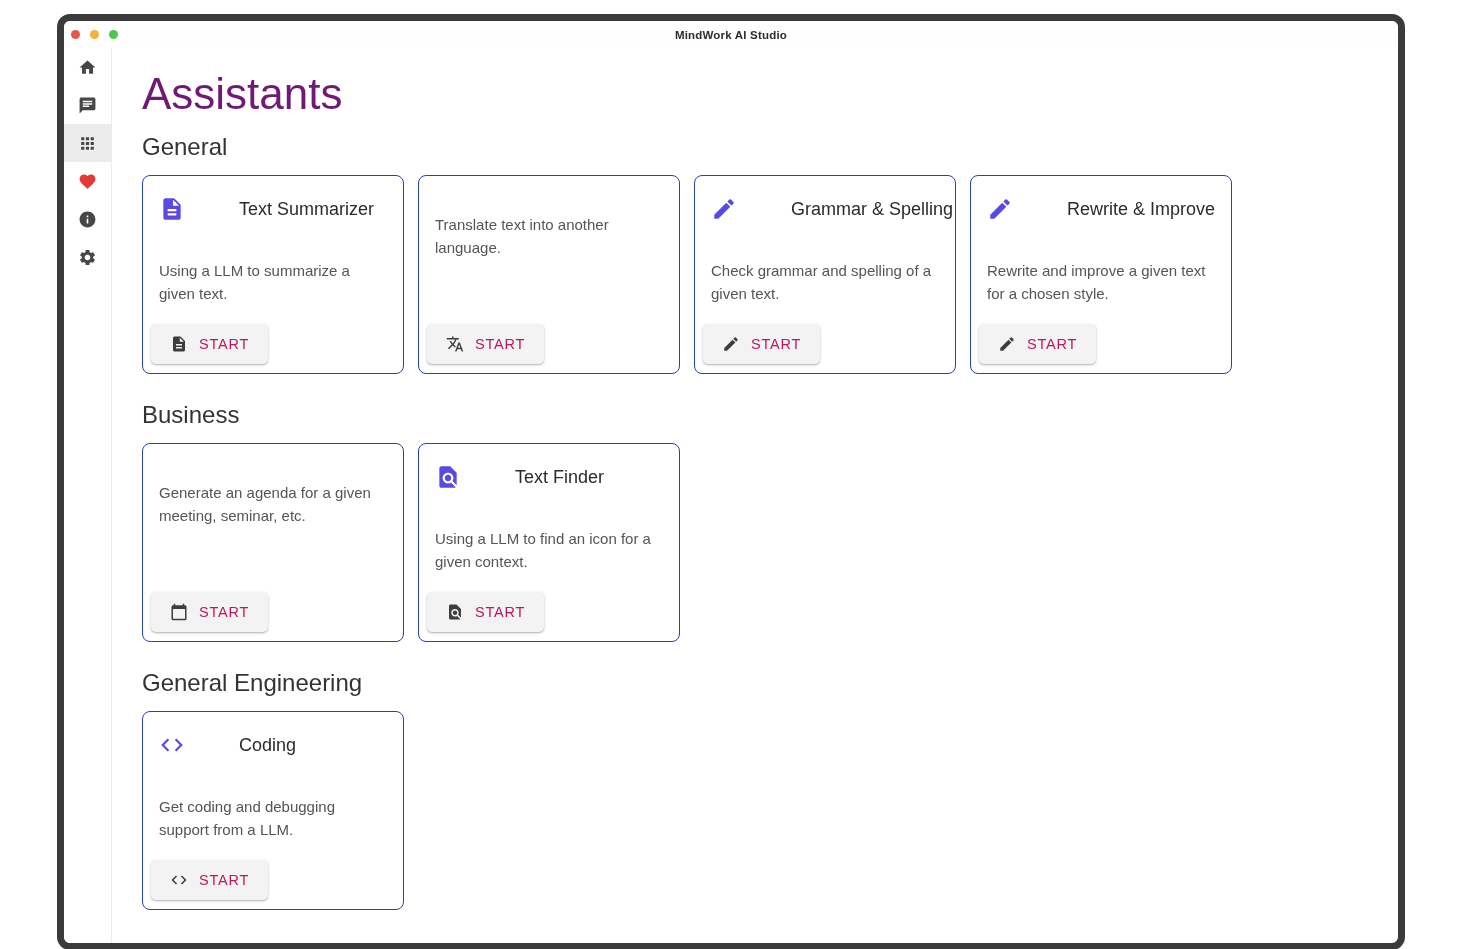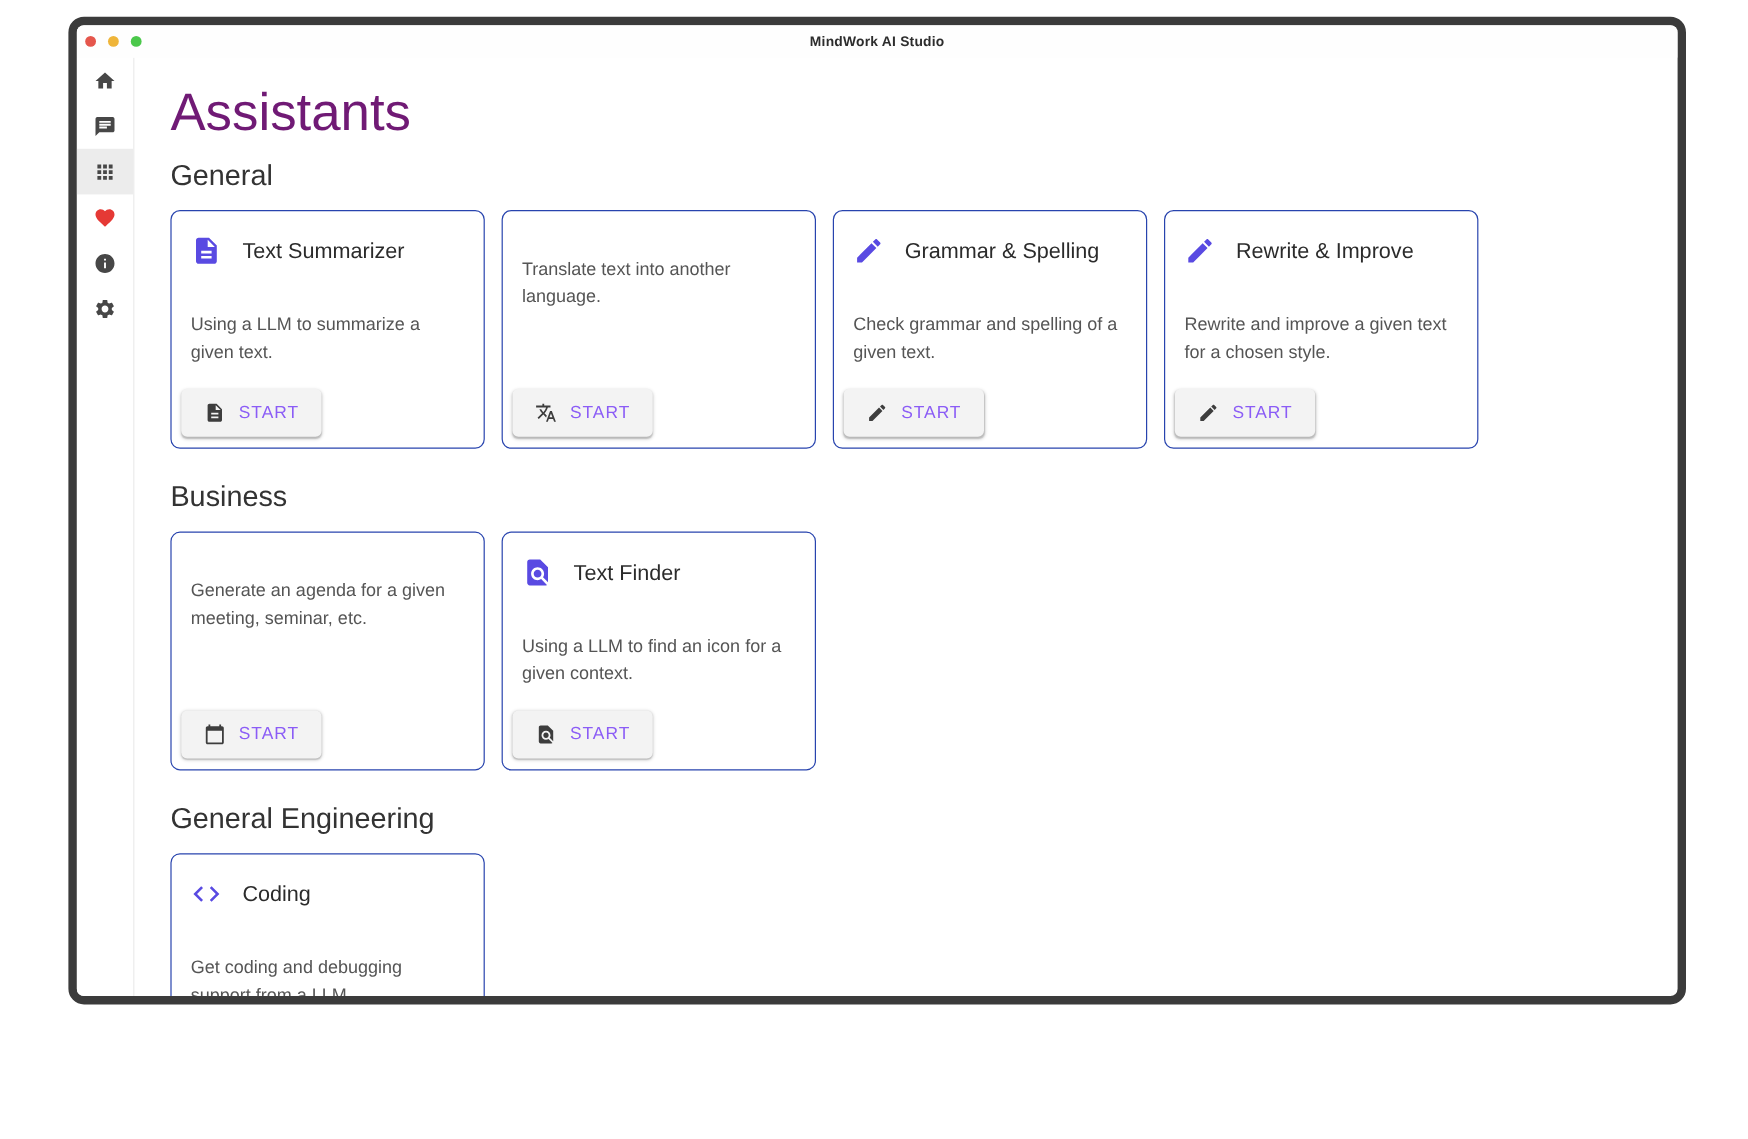--- a/index.html
+++ b/index.html
@@ -7,21 +7,21 @@
     --card-border:#2844AE;
     --frame:#3B3B3B;
   }
   *{box-sizing:border-box;}
   html,body{margin:0;padding:0;}
   body{
     width:1457px;height:949px;background:#ffffff;position:relative;overflow:hidden;
     font-family:"Liberation Sans",sans-serif;-webkit-font-smoothing:antialiased;
   }
   .window{
-    position:absolute;left:57px;top:14px;width:1348px;height:823px;
+    position:absolute;left:57px;top:14px;width:1348px;height:936px;
     border:7px solid var(--frame);border-radius:13px;background:#fff;
     overflow:hidden;display:flex;flex-direction:column;
   }
   .titlebar{flex:0 0 27px;height:27px;display:flex;align-items:center;justify-content:center;position:relative;background:#fefefe;}
   .traffic{position:absolute;left:7px;top:0;height:100%;display:flex;align-items:center;gap:10px;}
   .tl{width:9px;height:9px;border-radius:50%;display:inline-block;cursor:pointer;}
   .title-text{font-size:11.5px;font-weight:bold;color:#2d2d2d;letter-spacing:.2px;}
   .main{flex:1;display:flex;min-height:0;}
   .sidebar{width:48px;flex:0 0 48px;border-right:1px solid #ececec;background:#fff;}
   .nav-item{height:38px;display:flex;align-items:center;justify-content:center;color:#474747;cursor:pointer;}
@@ -31,27 +31,27 @@
   .page-title{font-size:44px;line-height:1.1;font-weight:400;color:#701a75;margin:18px 0 0;}
   .section-title{font-size:24px;line-height:34px;font-weight:400;color:#333;margin:24px 0 11px;}
   .section:first-child .section-title{margin-top:12px;}
   .cards{display:flex;gap:14px;}
   .card{
     width:262px;height:199px;border:1px solid var(--card-border);border-radius:8px;
     background:#fff;position:relative;flex:0 0 auto;
   }
   .card-header{display:flex;align-items:center;gap:17px;padding:20px 16px 0;}
   .card-icon svg{width:26px;height:26px;display:block;color:var(--accent);}
-  .card-title{font-size:18px;font-weight:500;color:#2b2b2b;white-space:nowrap;}
+  .card-title{font-size:18px;font-weight:500;color:#2b2b2b;white-space:nowrap;margin-left:37px;}
   .card-desc{padding:0 16px;margin-top:38px;font-size:15px;line-height:22.5px;color:#555;}
   .card-actions{position:absolute;left:8px;bottom:9px;}
   .btn{
     display:inline-flex;align-items:center;gap:11px;height:40px;padding:0 19px;
     background:#f3f3f3;border:none;border-radius:5px;cursor:pointer;
-    font-family:inherit;font-size:14.5px;font-weight:500;letter-spacing:.8px;color:#8b5cf6;
+    font-family:inherit;font-size:14.5px;font-weight:500;letter-spacing:.8px;color:#be185d;
     box-shadow:0 1px 3px rgba(0,0,0,.22), 0 1px 1px rgba(0,0,0,.12);
   }
   .btn-icon svg{width:18px;height:18px;display:block;color:#3d3d3d;}
 </style>
 </head>
 <body>
 
 <div class="window">
   <div class="titlebar">
     <div class="traffic">

